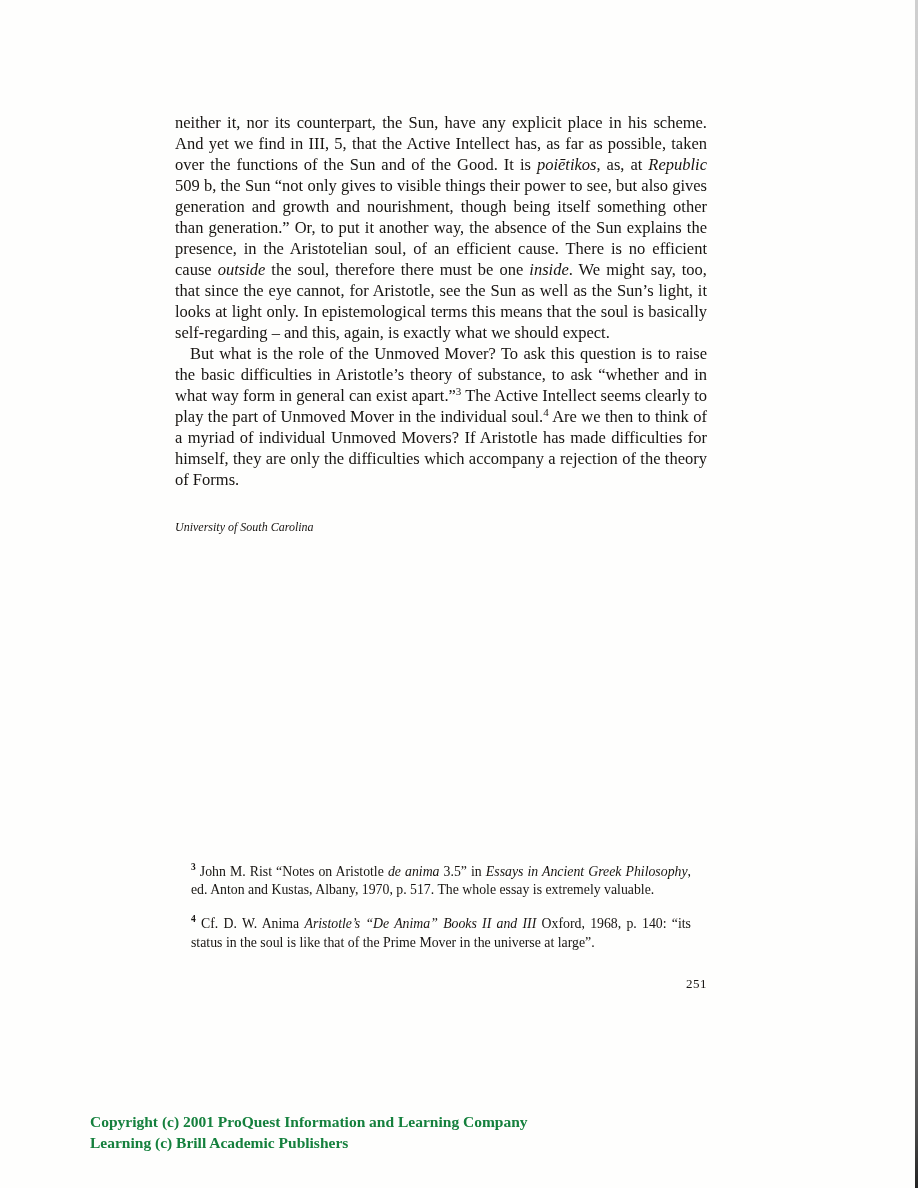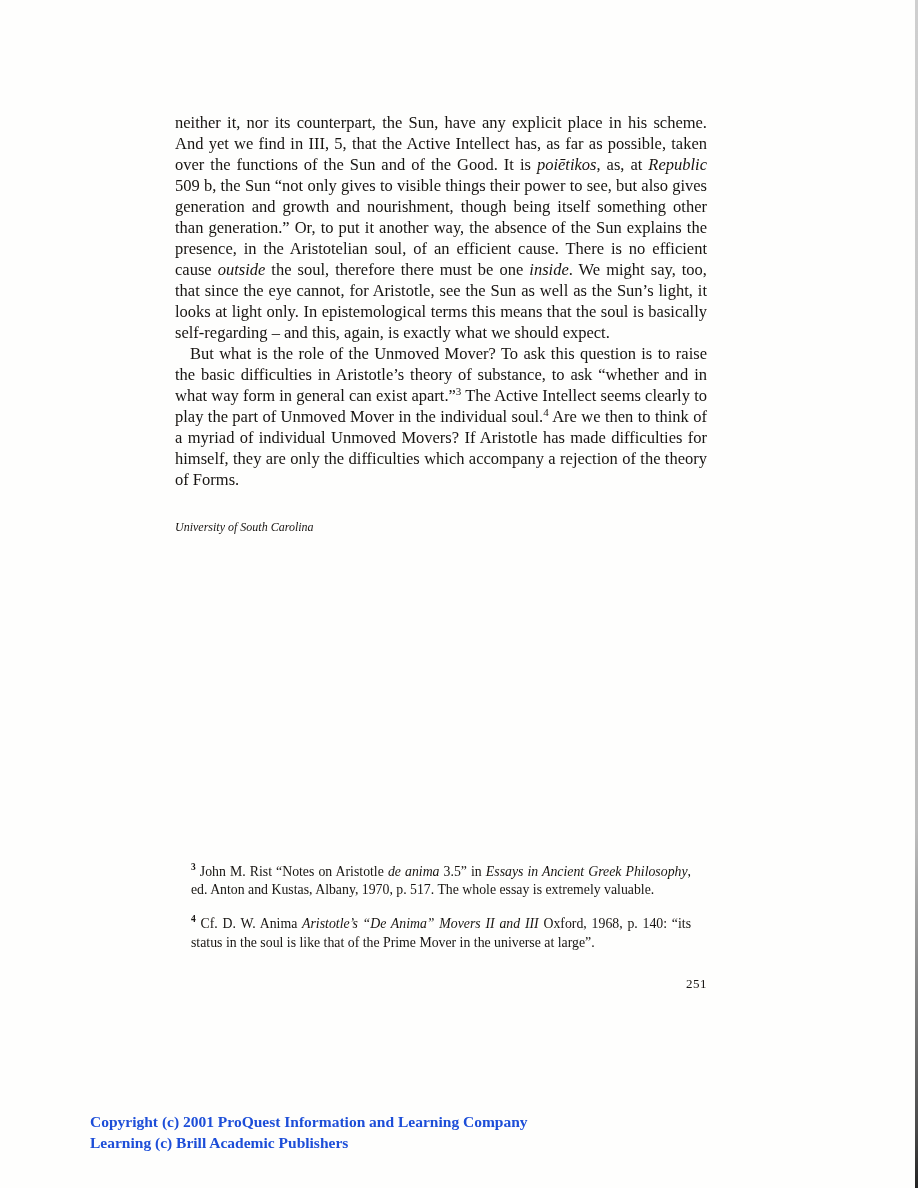--- a/index.html
+++ b/index.html
@@ -78,38 +78,38 @@
     font-size: 13px;
     letter-spacing: 0.5px;
   }
   .copyright {
     position: absolute;
     left: 90px;
     top: 1112px;
     font-size: 15.5px;
     font-weight: bold;
     line-height: 20.5px;
-    color: #1d4ed8;
+    color: #15803d;
   }
   em { font-style: italic; }
 </style>
 </head>
 <body>
 
 <div class="page">
 
   <div class="text-block">
     <p class="body-para"><span>neither it, nor its counterpart, the Sun, have any explicit place in his scheme. And yet we find in III, 5, that the Active Intellect has, as far as possible, taken over the functions of the Sun and of the Good. It is </span><em>poiētikos</em><span>, as, at </span><em>Republic</em><span> 509 b, the Sun “not only gives to visible things their power to see, but also gives generation and growth and nourishment, though being itself something other than generation.” Or, to put it another way, the absence of the Sun explains the presence, in the Aristotelian soul, of an efficient cause. There is no efficient cause </span><em>outside</em><span> the soul, therefore there must be one </span><em>inside</em><span>. We might say, too, that since the eye cannot, for Aristotle, see the Sun as well as the Sun’s light, it looks at light only. In epistemological terms this means that the soul is basically self-regarding – and this, again, is exactly what we should expect.</span></p>
     <p class="body-para indent"><span>But what is the role of the Unmoved Mover? To ask this question is to raise the basic difficulties in Aristotle’s theory of substance, to ask “whether and in what way form in general can exist apart.”</span><sup>3</sup><span> The Active Intellect seems clearly to play the part of Unmoved Mover in the individual soul.</span><sup>4</sup><span> Are we then to think of a myriad of individual Unmoved Movers? If Aristotle has made difficulties for himself, they are only the difficulties which accompany a rejection of the theory of Forms.</span></p>
     <p class="affiliation">University of South Carolina</p>
   </div>
 
   <div class="footnotes">
     <p class="footnote"><sup>3</sup><span> John M. Rist “Notes on Aristotle </span><em>de anima</em><span> 3.5” in </span><em>Essays in Ancient Greek Philosophy</em><span>, ed. Anton and Kustas, Albany, 1970, p. 517. The whole essay is extremely valuable.</span></p>
-    <p class="footnote"><sup>4</sup><span> Cf. D. W. Anima </span><em>Aristotle’s “De Anima” Movers II and III</em><span> Oxford, 1968, p. 140: “its status in the soul is like that of the Prime Mover in the universe at large”.</span></p>
+    <p class="footnote"><sup>4</sup><span> Cf. D. W. Anima </span><em>Aristotle’s “De Anima” Books II and III</em><span> Oxford, 1968, p. 140: “its status in the soul is like that of the Prime Mover in the universe at large”.</span></p>
   </div>
 
   <div class="page-number">251</div>
 
   <div class="copyright">
     <div>Copyright (c) 2001 ProQuest Information and Learning Company</div>
     <div>Learning (c) Brill Academic Publishers</div>
   </div>
 
   <div class="scan-edge"></div>

